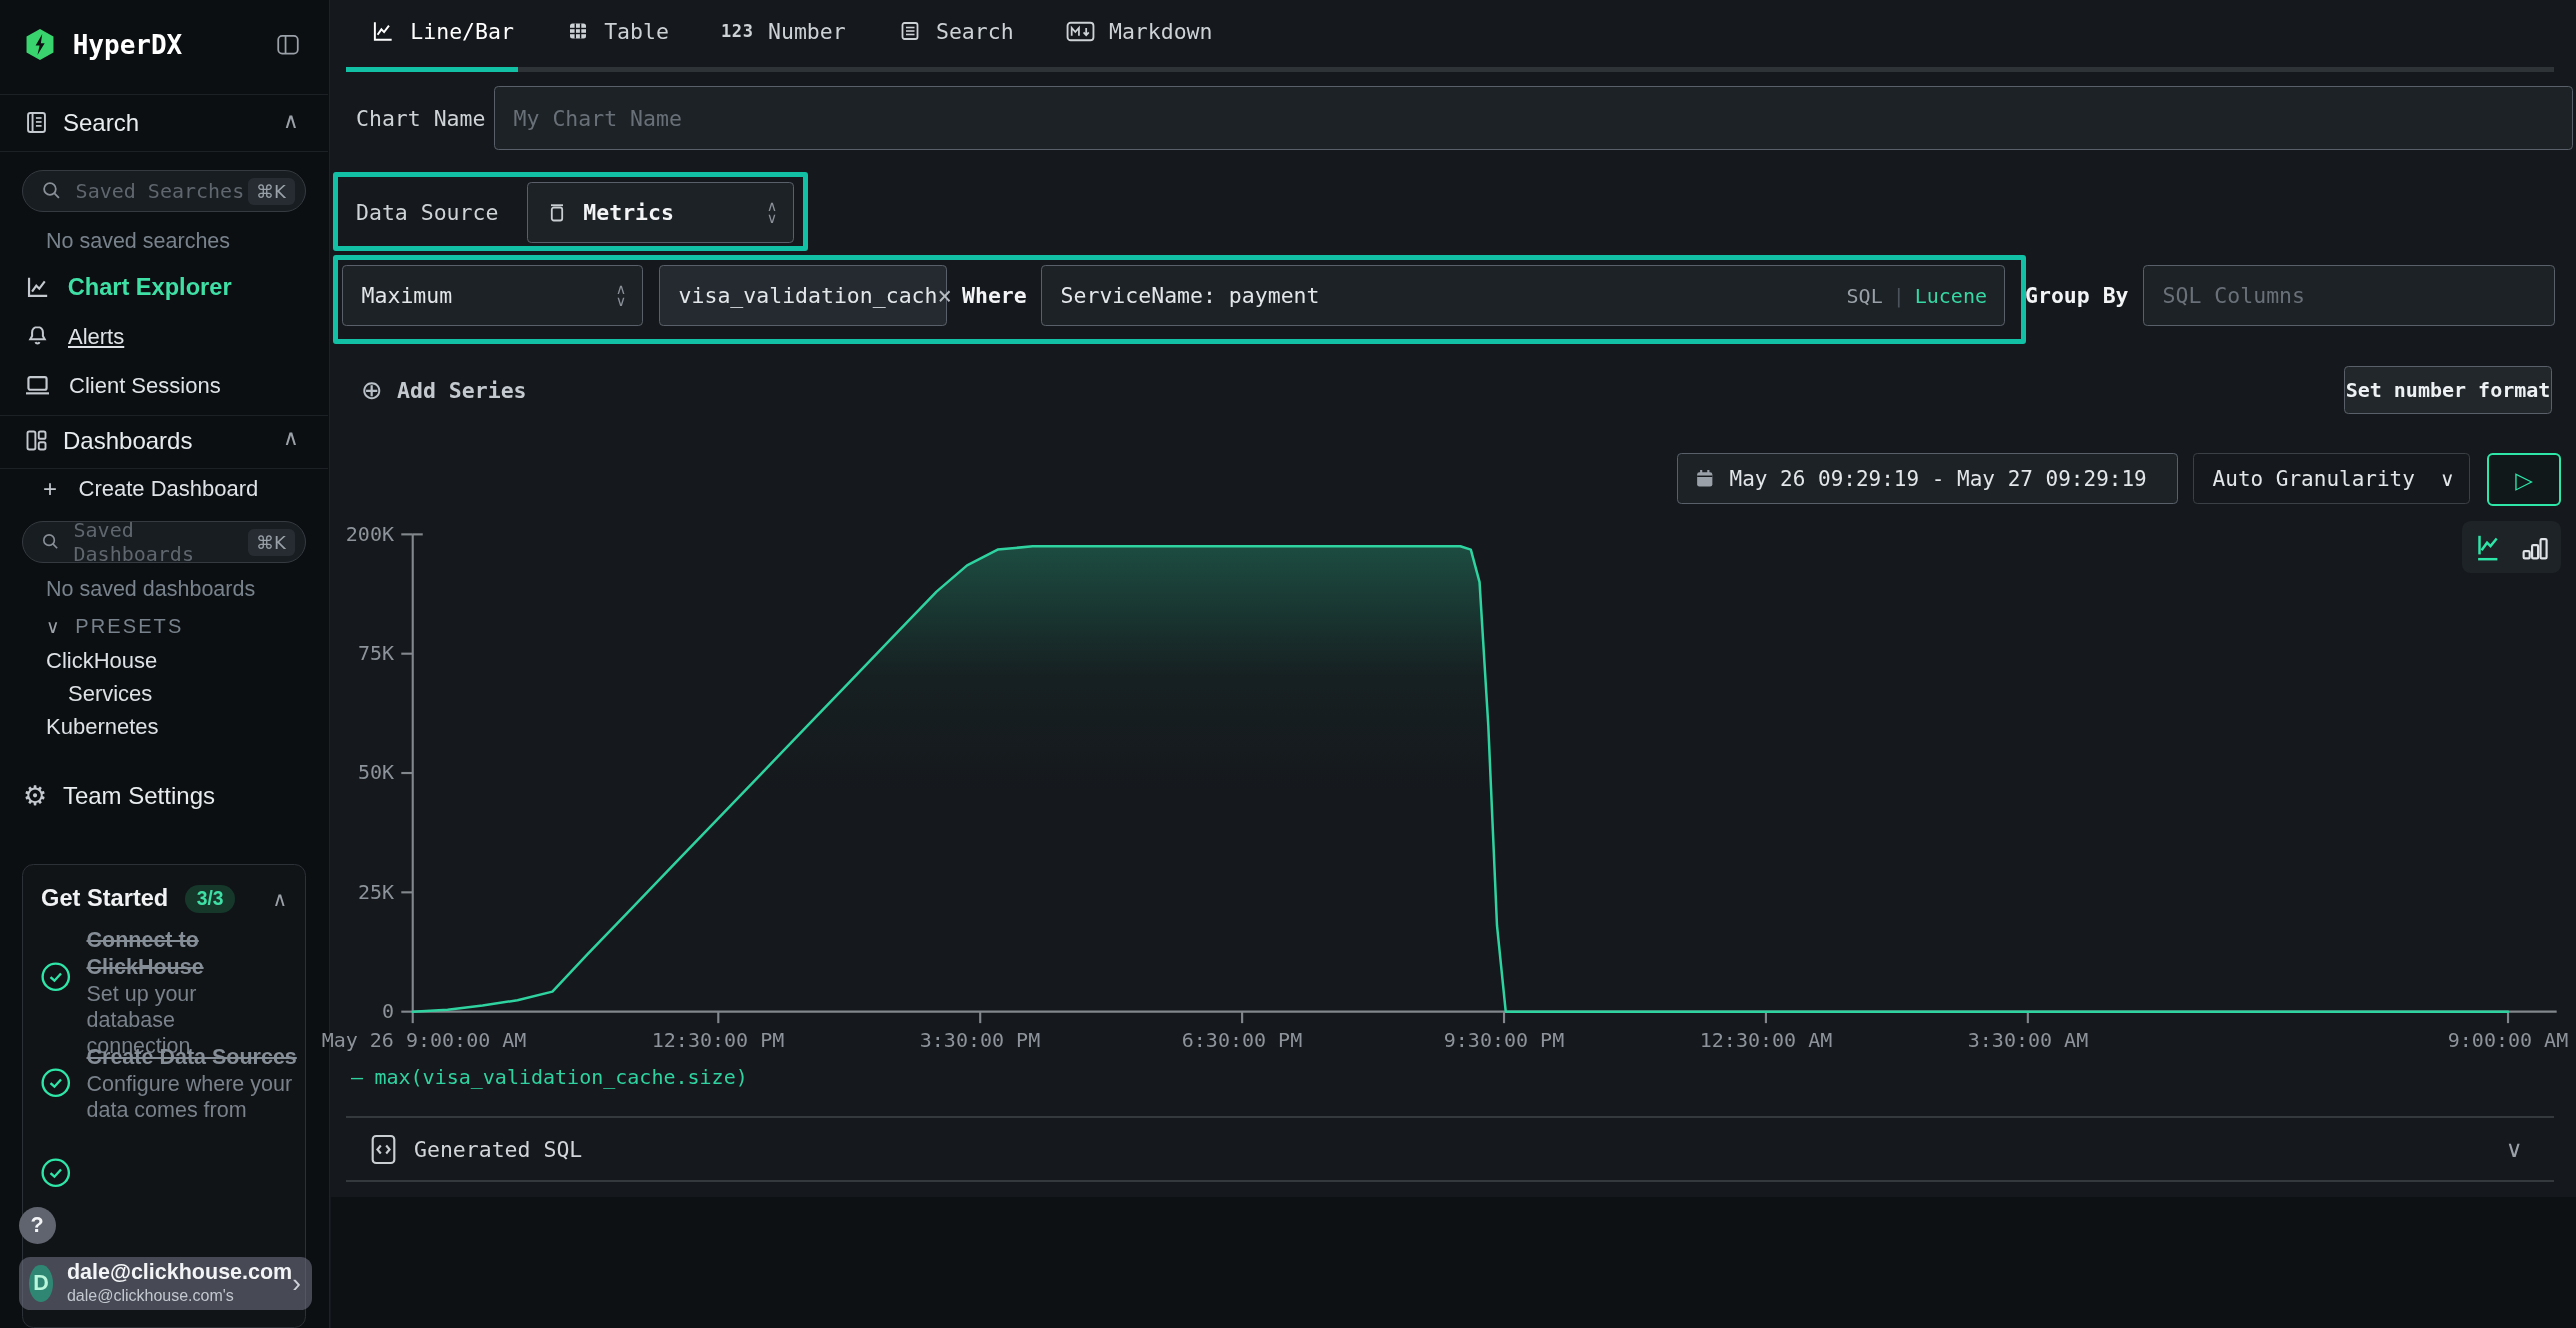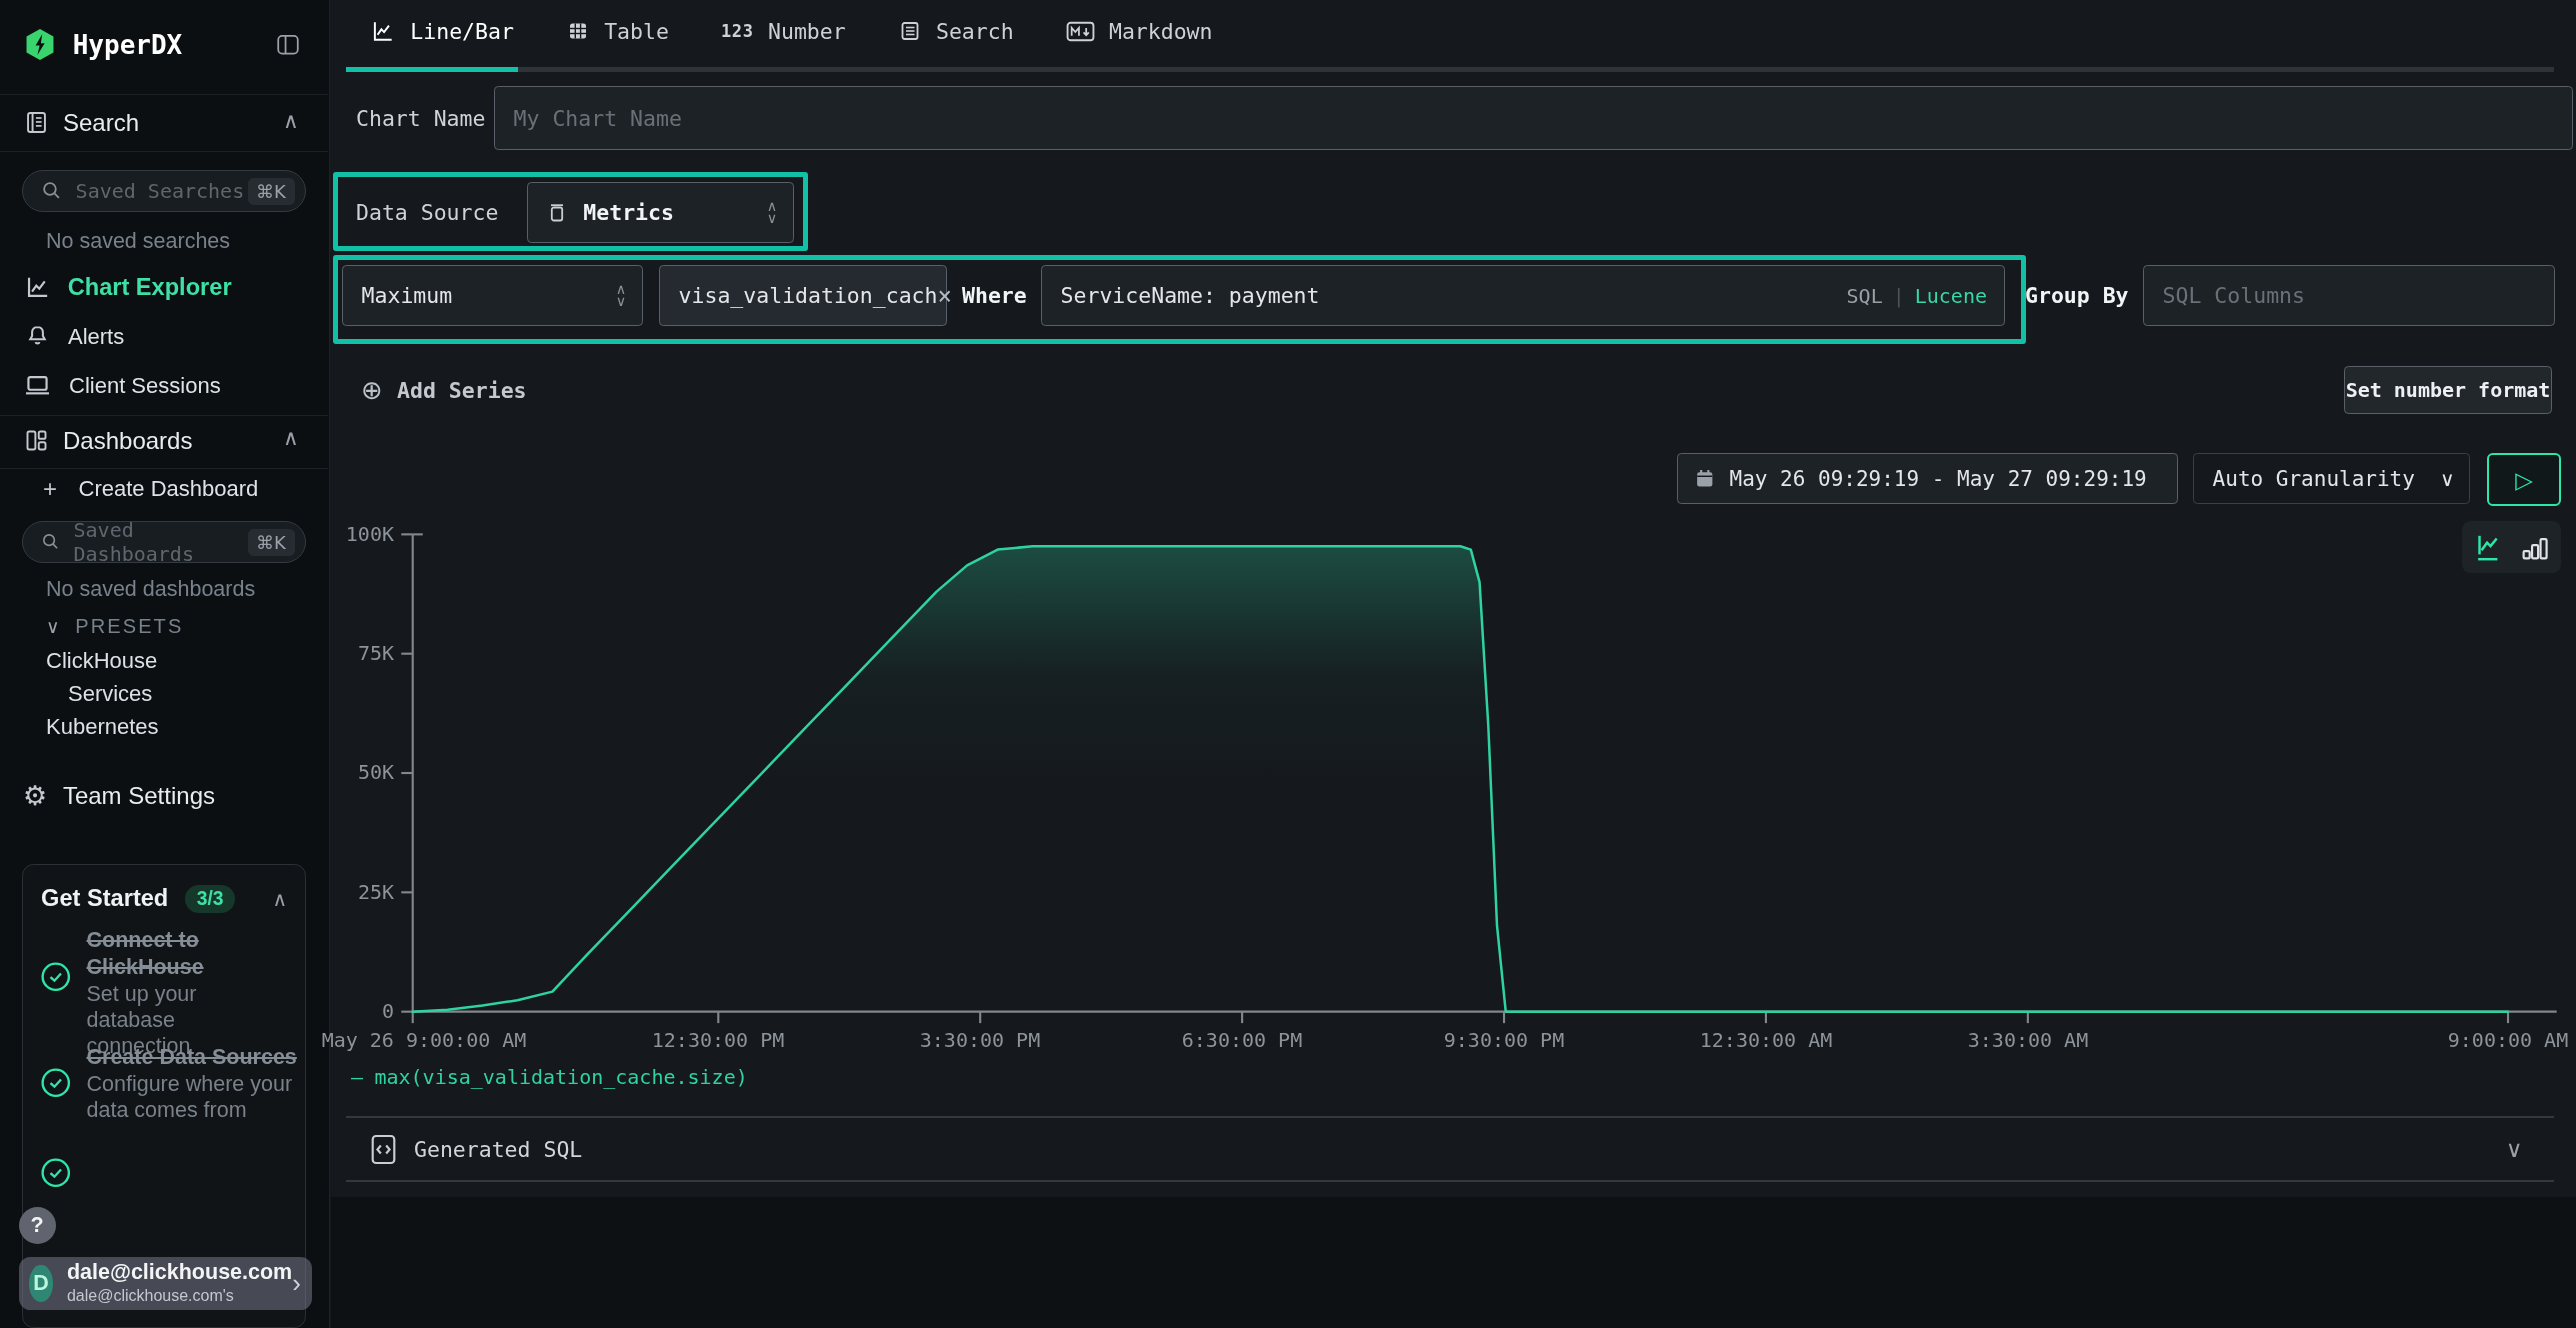--- a/index.html
+++ b/index.html
@@ -87,21 +87,21 @@
     <div class="abs sans muted" style="left:46px;top:229px;">No saved searches</div>
 
     <div class="abs row" style="left:23px;top:273px;gap:15.7px;">
       <svg width="29" height="29" viewBox="0 0 24 24">
         <path d="M5 4 V19 H20" fill="none" stroke="#c3c9cf" stroke-width="1.8"></path>
         <polyline points="7.5,15.5 11,10.5 13.5,13 18,7" fill="none" stroke="#c3c9cf" stroke-width="1.8"></polyline>
       </svg>
       <span class="sans" style="font-size:23.6px;font-weight:600;color:#3fe0a6;">Chart Explorer</span>
     </div>
 
-    <div class="abs row" style="left:24px;top:322px;gap:17px;">
+    <div class="abs row" style="left:24px;top:322px;gap:17px;text-decoration:underline;">
       <svg width="27" height="29" viewBox="0 0 24 24">
         <path d="M12 3.5 C9.2 3.5 7.2 5.6 7.2 8.4 V11.6 L5.6 14.4 H18.4 L16.8 11.6 V8.4 C16.8 5.6 14.8 3.5 12 3.5 Z" fill="none" stroke="#c3c9cf" stroke-width="1.8"></path>
         <path d="M10.2 17 a1.9 1.9 0 0 0 3.6 0" fill="none" stroke="#c3c9cf" stroke-width="1.8"></path>
       </svg>
       <span class="sans sb-item-label">Alerts</span>
     </div>
 
     <div class="abs row" style="left:23px;top:371px;gap:17px;">
       <svg width="29" height="29" viewBox="0 0 24 24">
         <rect x="4.5" y="5" width="15" height="10.5" rx="1.5" fill="none" stroke="#c3c9cf" stroke-width="1.8"></rect>
@@ -356,21 +356,21 @@
       <div class="ticklbl" style="left: 980px; top: 1028px; transform: translateX(-50%);">3:30:00 PM</div>
       <div class="ticklbl" style="left: 1242px; top: 1028px; transform: translateX(-50%);">6:30:00 PM</div>
       <div class="ticklbl" style="left: 1504px; top: 1028px; transform: translateX(-50%);">9:30:00 PM</div>
       <div class="ticklbl" style="left: 1766px; top: 1028px; transform: translateX(-50%);">12:30:00 AM</div>
       <div class="ticklbl" style="left: 2028px; top: 1028px; transform: translateX(-50%);">3:30:00 AM</div>
       <div class="ticklbl" style="left: 2508px; top: 1028px; transform: translateX(-50%);">9:00:00 AM</div>
       <div class="ylbl" style="left: 322px; top: 999px;">0</div>
       <div class="ylbl" style="left: 322px; top: 880px;">25K</div>
       <div class="ylbl" style="left: 322px; top: 760px;">50K</div>
       <div class="ylbl" style="left: 322px; top: 641px;">75K</div>
-      <div class="ylbl" style="left: 322px; top: 522px;">100K</div>
+      <div class="ylbl" style="left: 322px; top: 522px;">200K</div>
     </div>
 
   <div class="abs row" style="left:351px;top:1065px;gap:11.4px;">
     <span style="color:#2fd3a0;font-size:20px;">—</span>
     <span style="color:#2fd3a0;font-size:20px;">max(visa_validation_cache.size)</span>
   </div>
 
   <div class="abs" style="left:346px;top:1116px;width:2208px;height:2.1px;background:#34393e;"></div>
   <div class="abs row" style="left:346px;top:1118px;width:2208px;height:62px;">
     <svg style="margin-left:24px;" width="27" height="33" viewBox="0 0 20 24">

